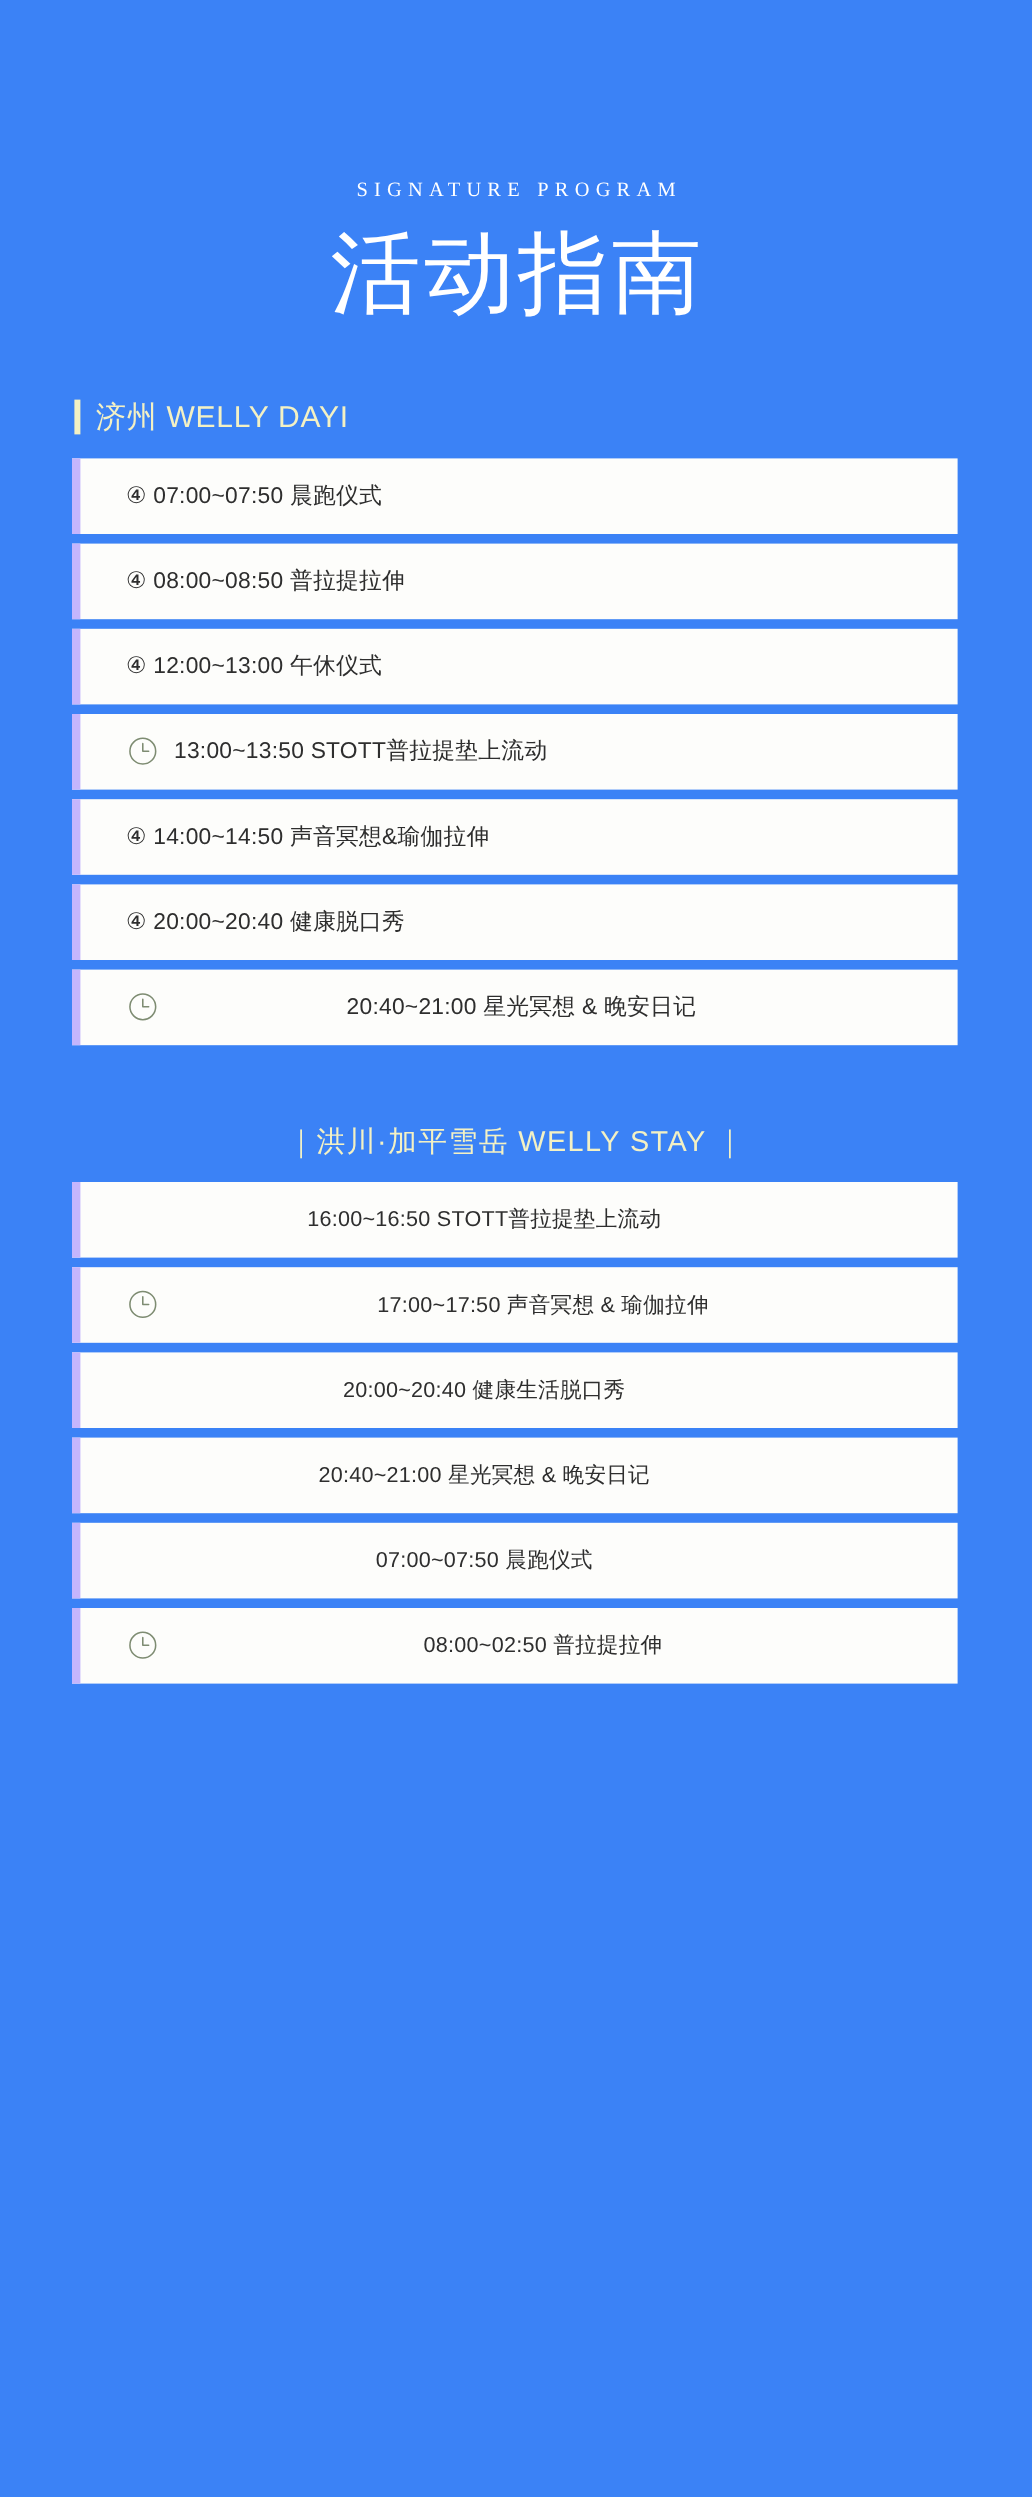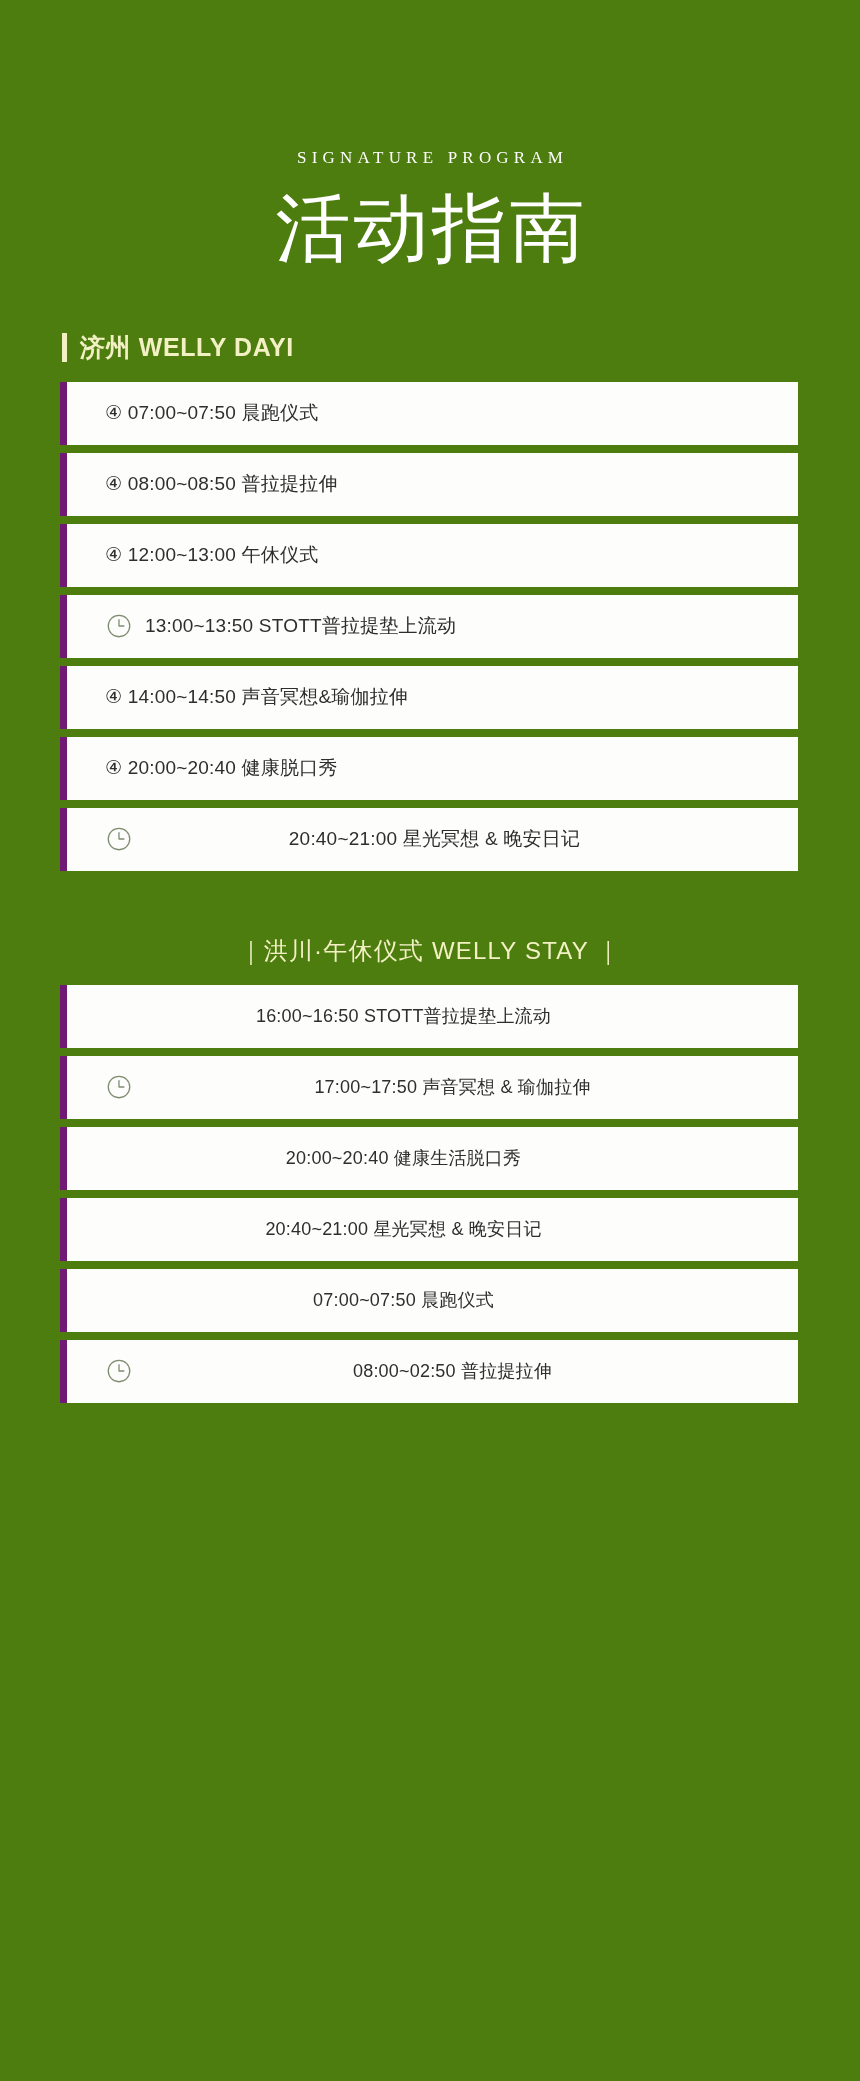--- a/index.html
+++ b/index.html
@@ -13,21 +13,21 @@
     background: #639060;
     font-family: "Liberation Sans", "DejaVu Sans", sans-serif;
     overflow: hidden;
     position: relative;
   }
 
   .page {
     width: 860px;
     height: 2081px;
     position: relative;
-    background: #4d7c0f;
+    background: #3b82f6;
   }
 
   
   .header {
     padding-top: 148px;
     text-align: center;
   }
 
   .eyebrow {
     font-family: "Liberation Serif", "DejaVu Serif", serif;
@@ -65,33 +65,33 @@
     width: 5px;
     height: 29px;
     background: #F3F1C4;
     margin-right: 13px;
     flex: none;
   }
 
   .sec1-title {
     color: #F3F1C4;
     font-size: 25px;
-    font-weight: 700;
+    font-weight: 400;
     letter-spacing: 0.6px;
     white-space: nowrap;
   }
 
   
   .card-list {
     padding: 0 62px 0 60px;
   }
 
   .card {
     background: #FDFDFB;
-    border-left: 7px solid #701a75;
+    border-left: 7px solid #c4b5fd;
     height: 63px;
     display: flex;
     align-items: center;
     margin-bottom: 8px;
     position: relative;
   }
 
   .card.highlight {
     background: #FCF3CA;
   }
@@ -230,21 +230,21 @@
               <path d="M12 6.6 V12 H16.2"></path>
             </svg>
             <span class="txt">20:40~21:00 星光冥想 &amp; 晚安日记</span>
           </div>
         </div>
       </div>
   </div>
 
   <div class="section-two sec2">
     <div class="sec2-head">
-      <span class="sec2-title">｜洪川·午休仪式 WELLY STAY ｜</span>
+      <span class="sec2-title">｜洪川·加平雪岳 WELLY STAY ｜</span>
     </div>
     <div class="card-list" id="list-sec2">
         <div class="card centered">
           <div class="row-inner">
             <span class="txt">16:00~16:50 STOTT普拉提垫上流动</span>
           </div>
         </div>
         <div class="card has-icon centered">
           <div class="row-inner">
             <svg class="clock" viewBox="0 0 24 24" fill="none" stroke="#7E8C72" stroke-width="1.1" stroke-linecap="round" stroke-linejoin="round">

